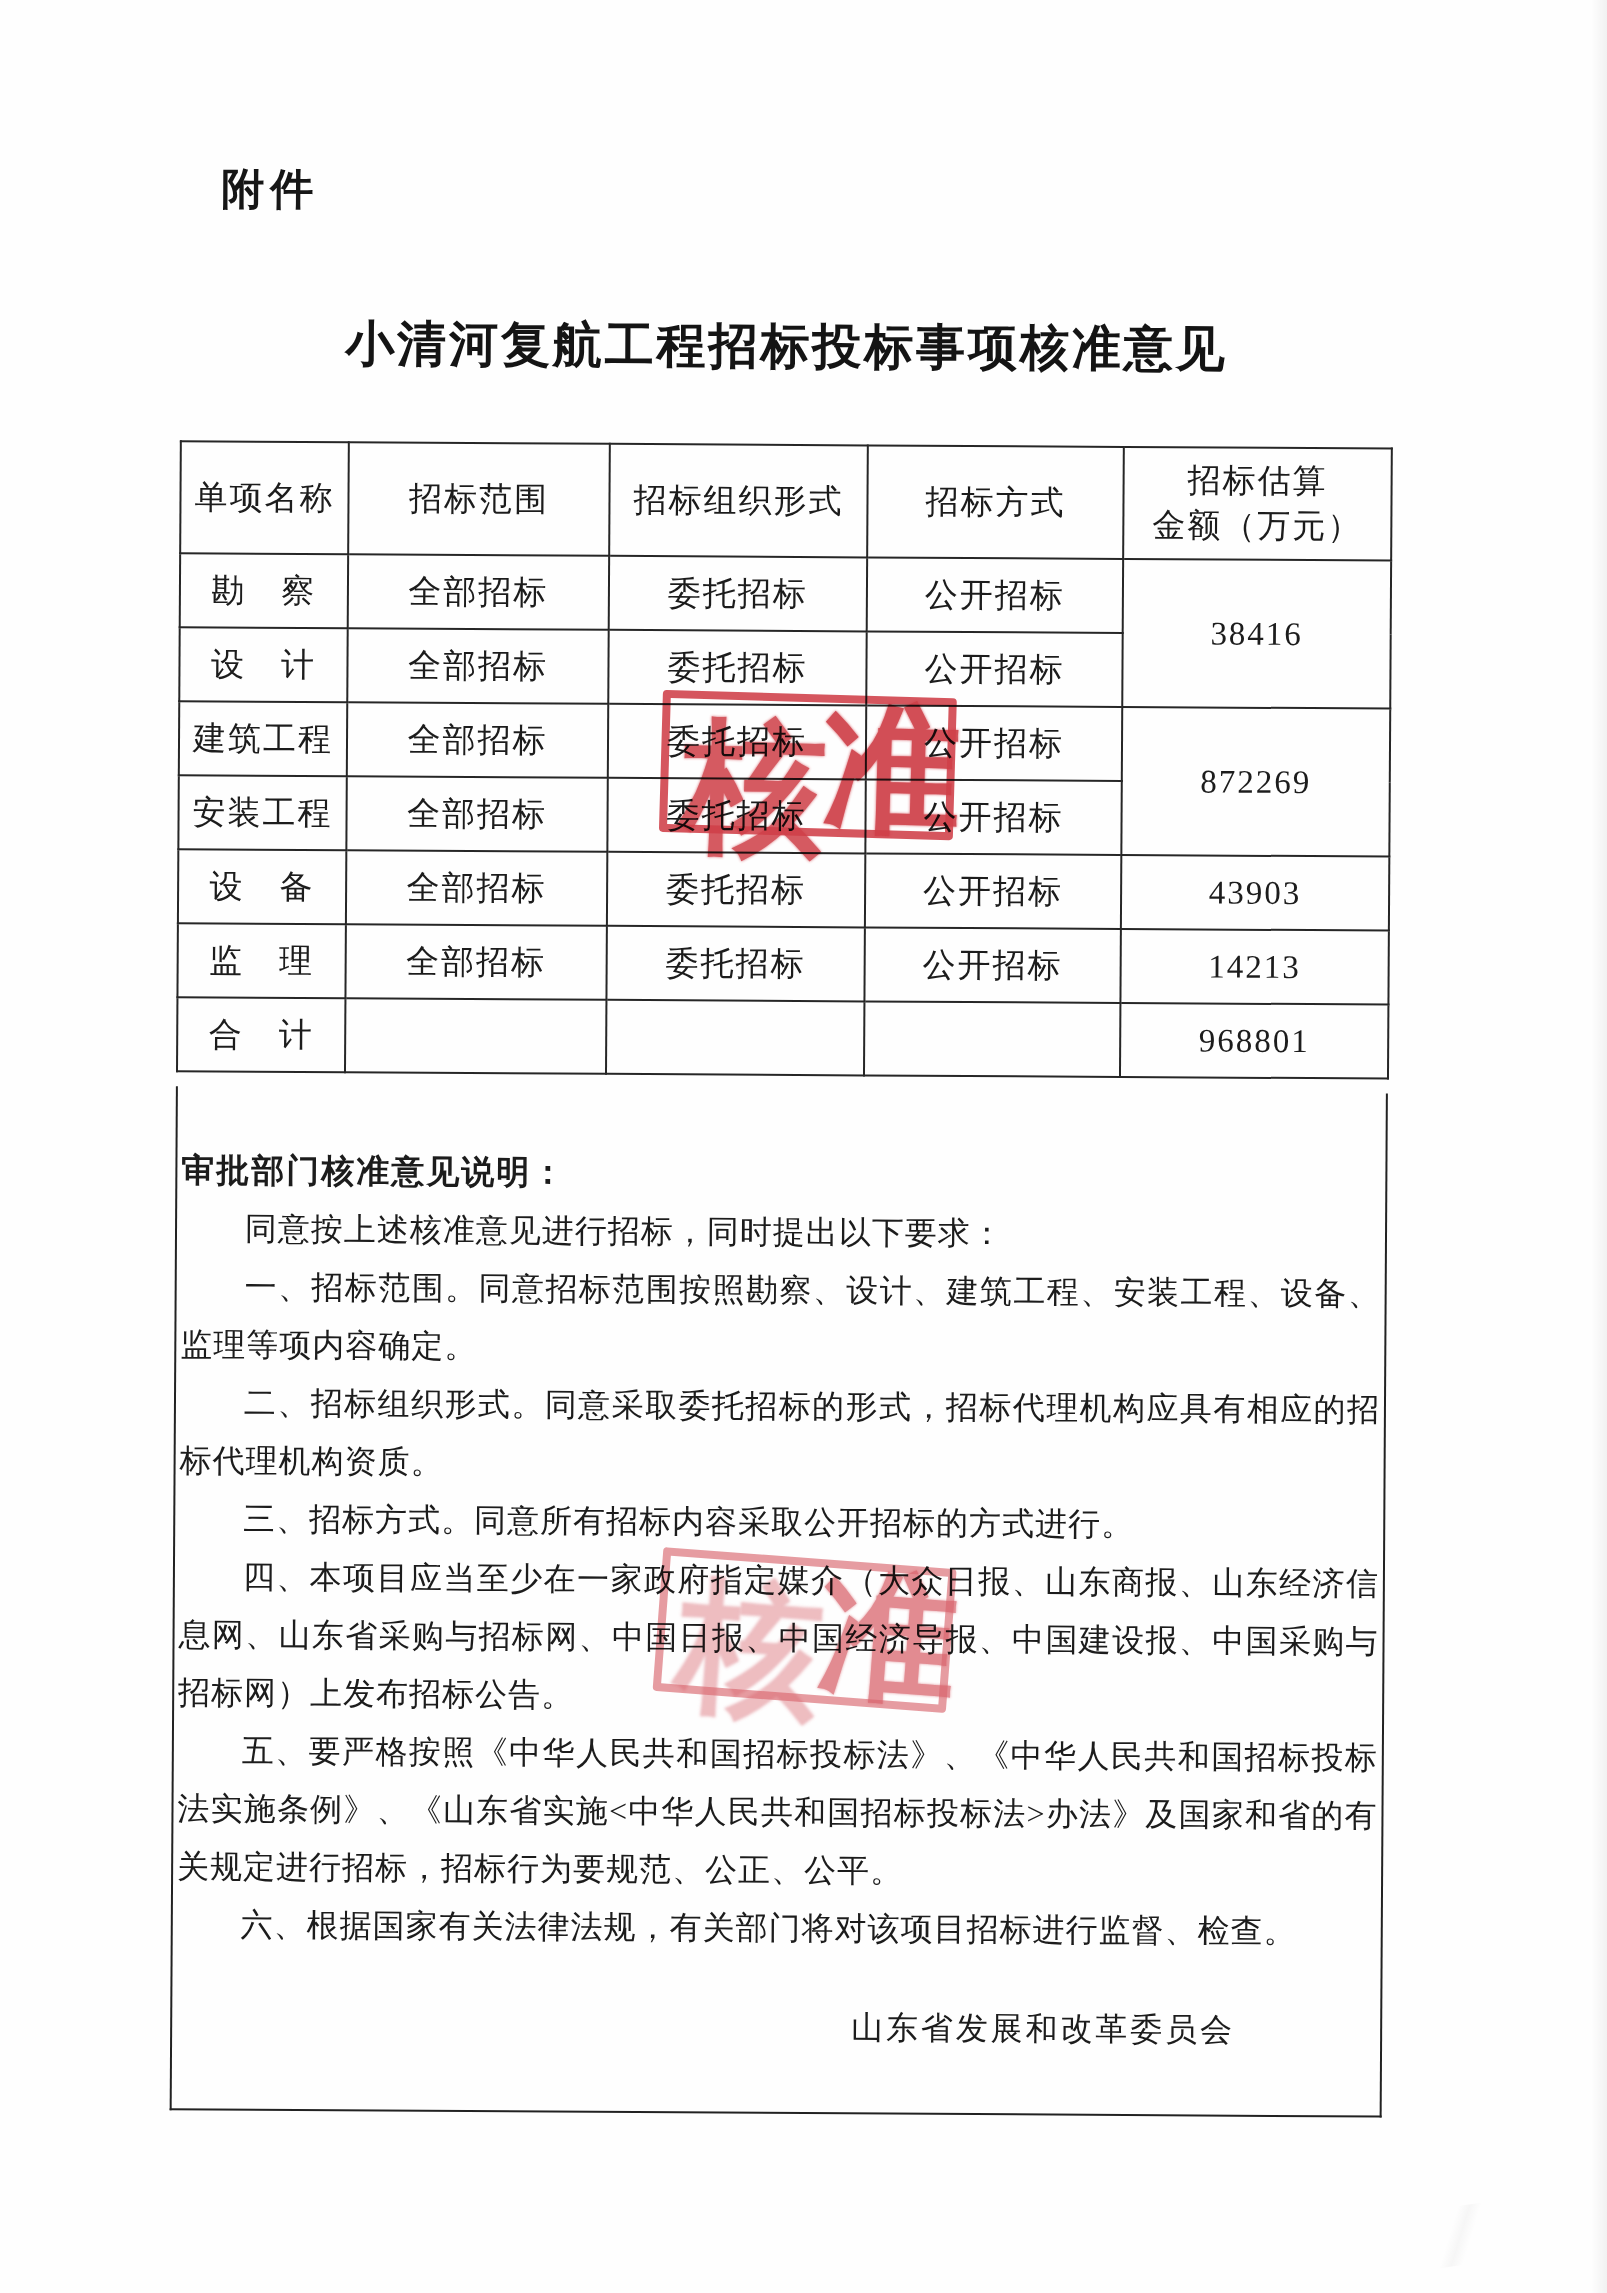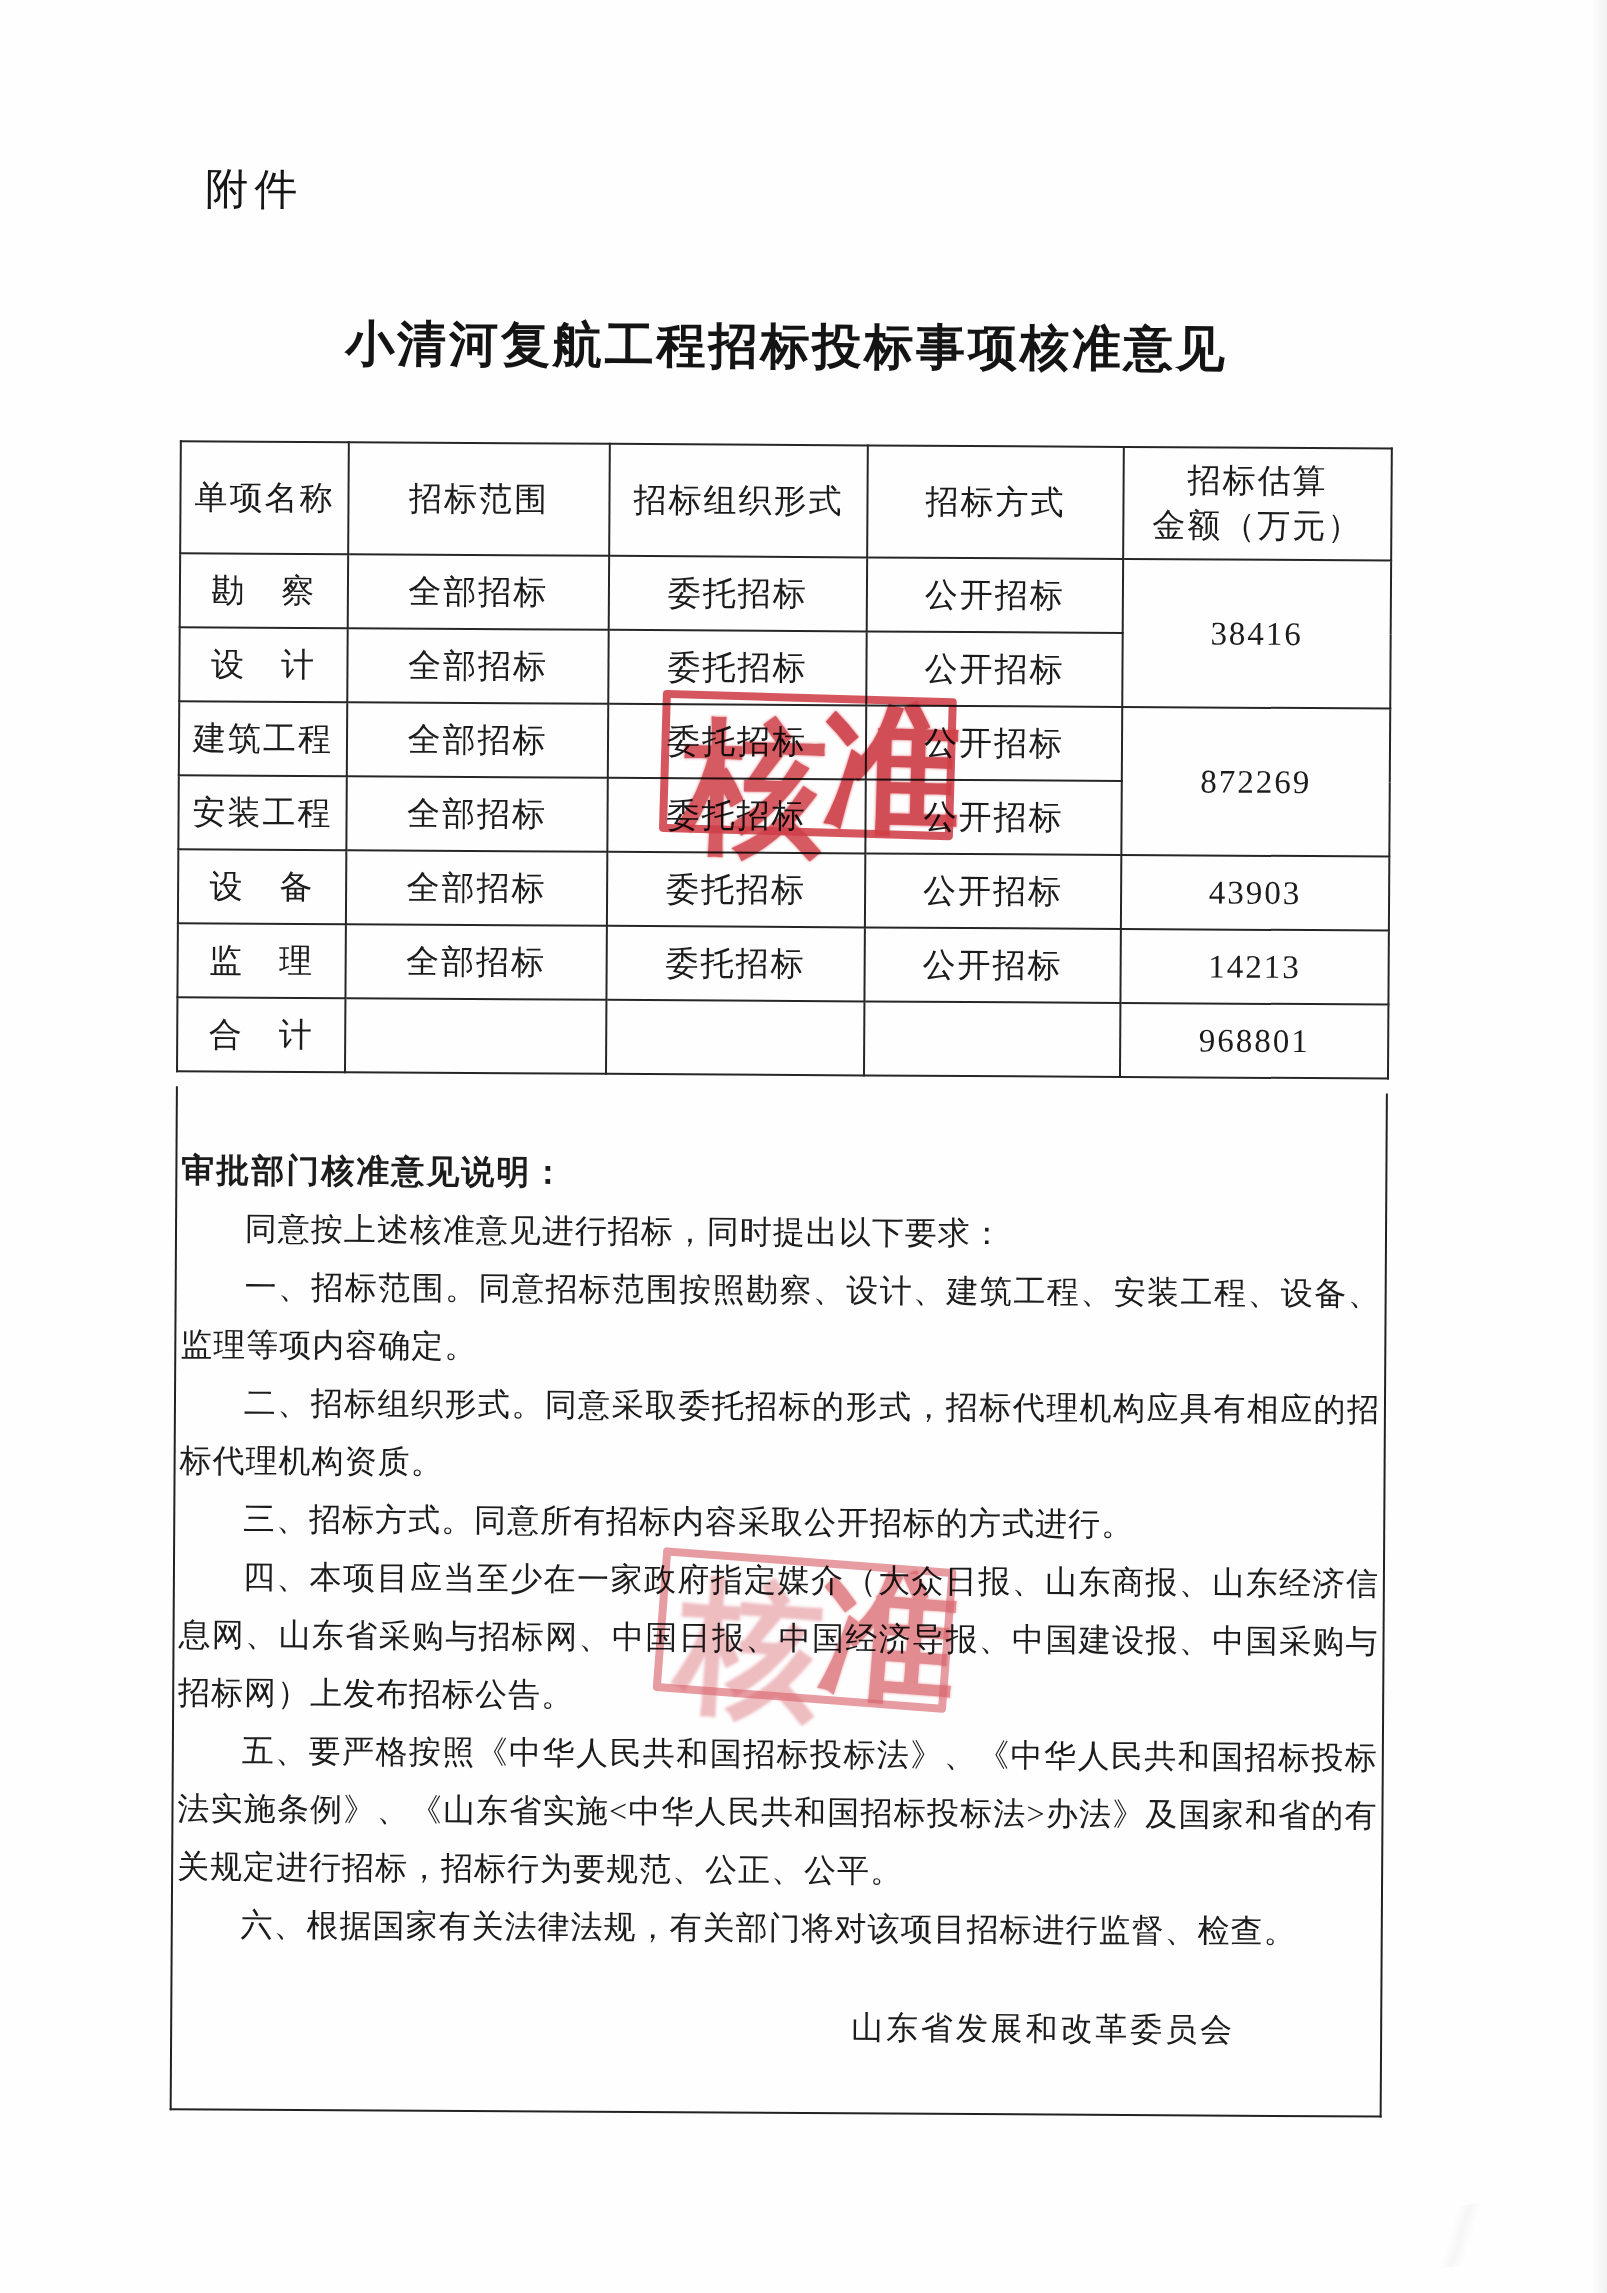--- a/index.html
+++ b/index.html
@@ -19,24 +19,24 @@
     background: #fefefe;
   }
   .sheet {
     position: absolute;
     inset: 0;
     transform: rotate(0.35deg);
     transform-origin: 800px 1073px;
   }
   .attachment {
     position: absolute;
-    left: 200px;
+    left: 216px;
     top: 164px;
     font-family: "DejaVu Sans", sans-serif;
-    font-weight: normal;
+    font-weight: bold;
     font-size: 43px;
     letter-spacing: 5.9px;
     color: #161616;
   }
   .doc-title {
     position: absolute;
     left: 176px;
     top: 314px;
     width: 1212px;
     text-align: center;

